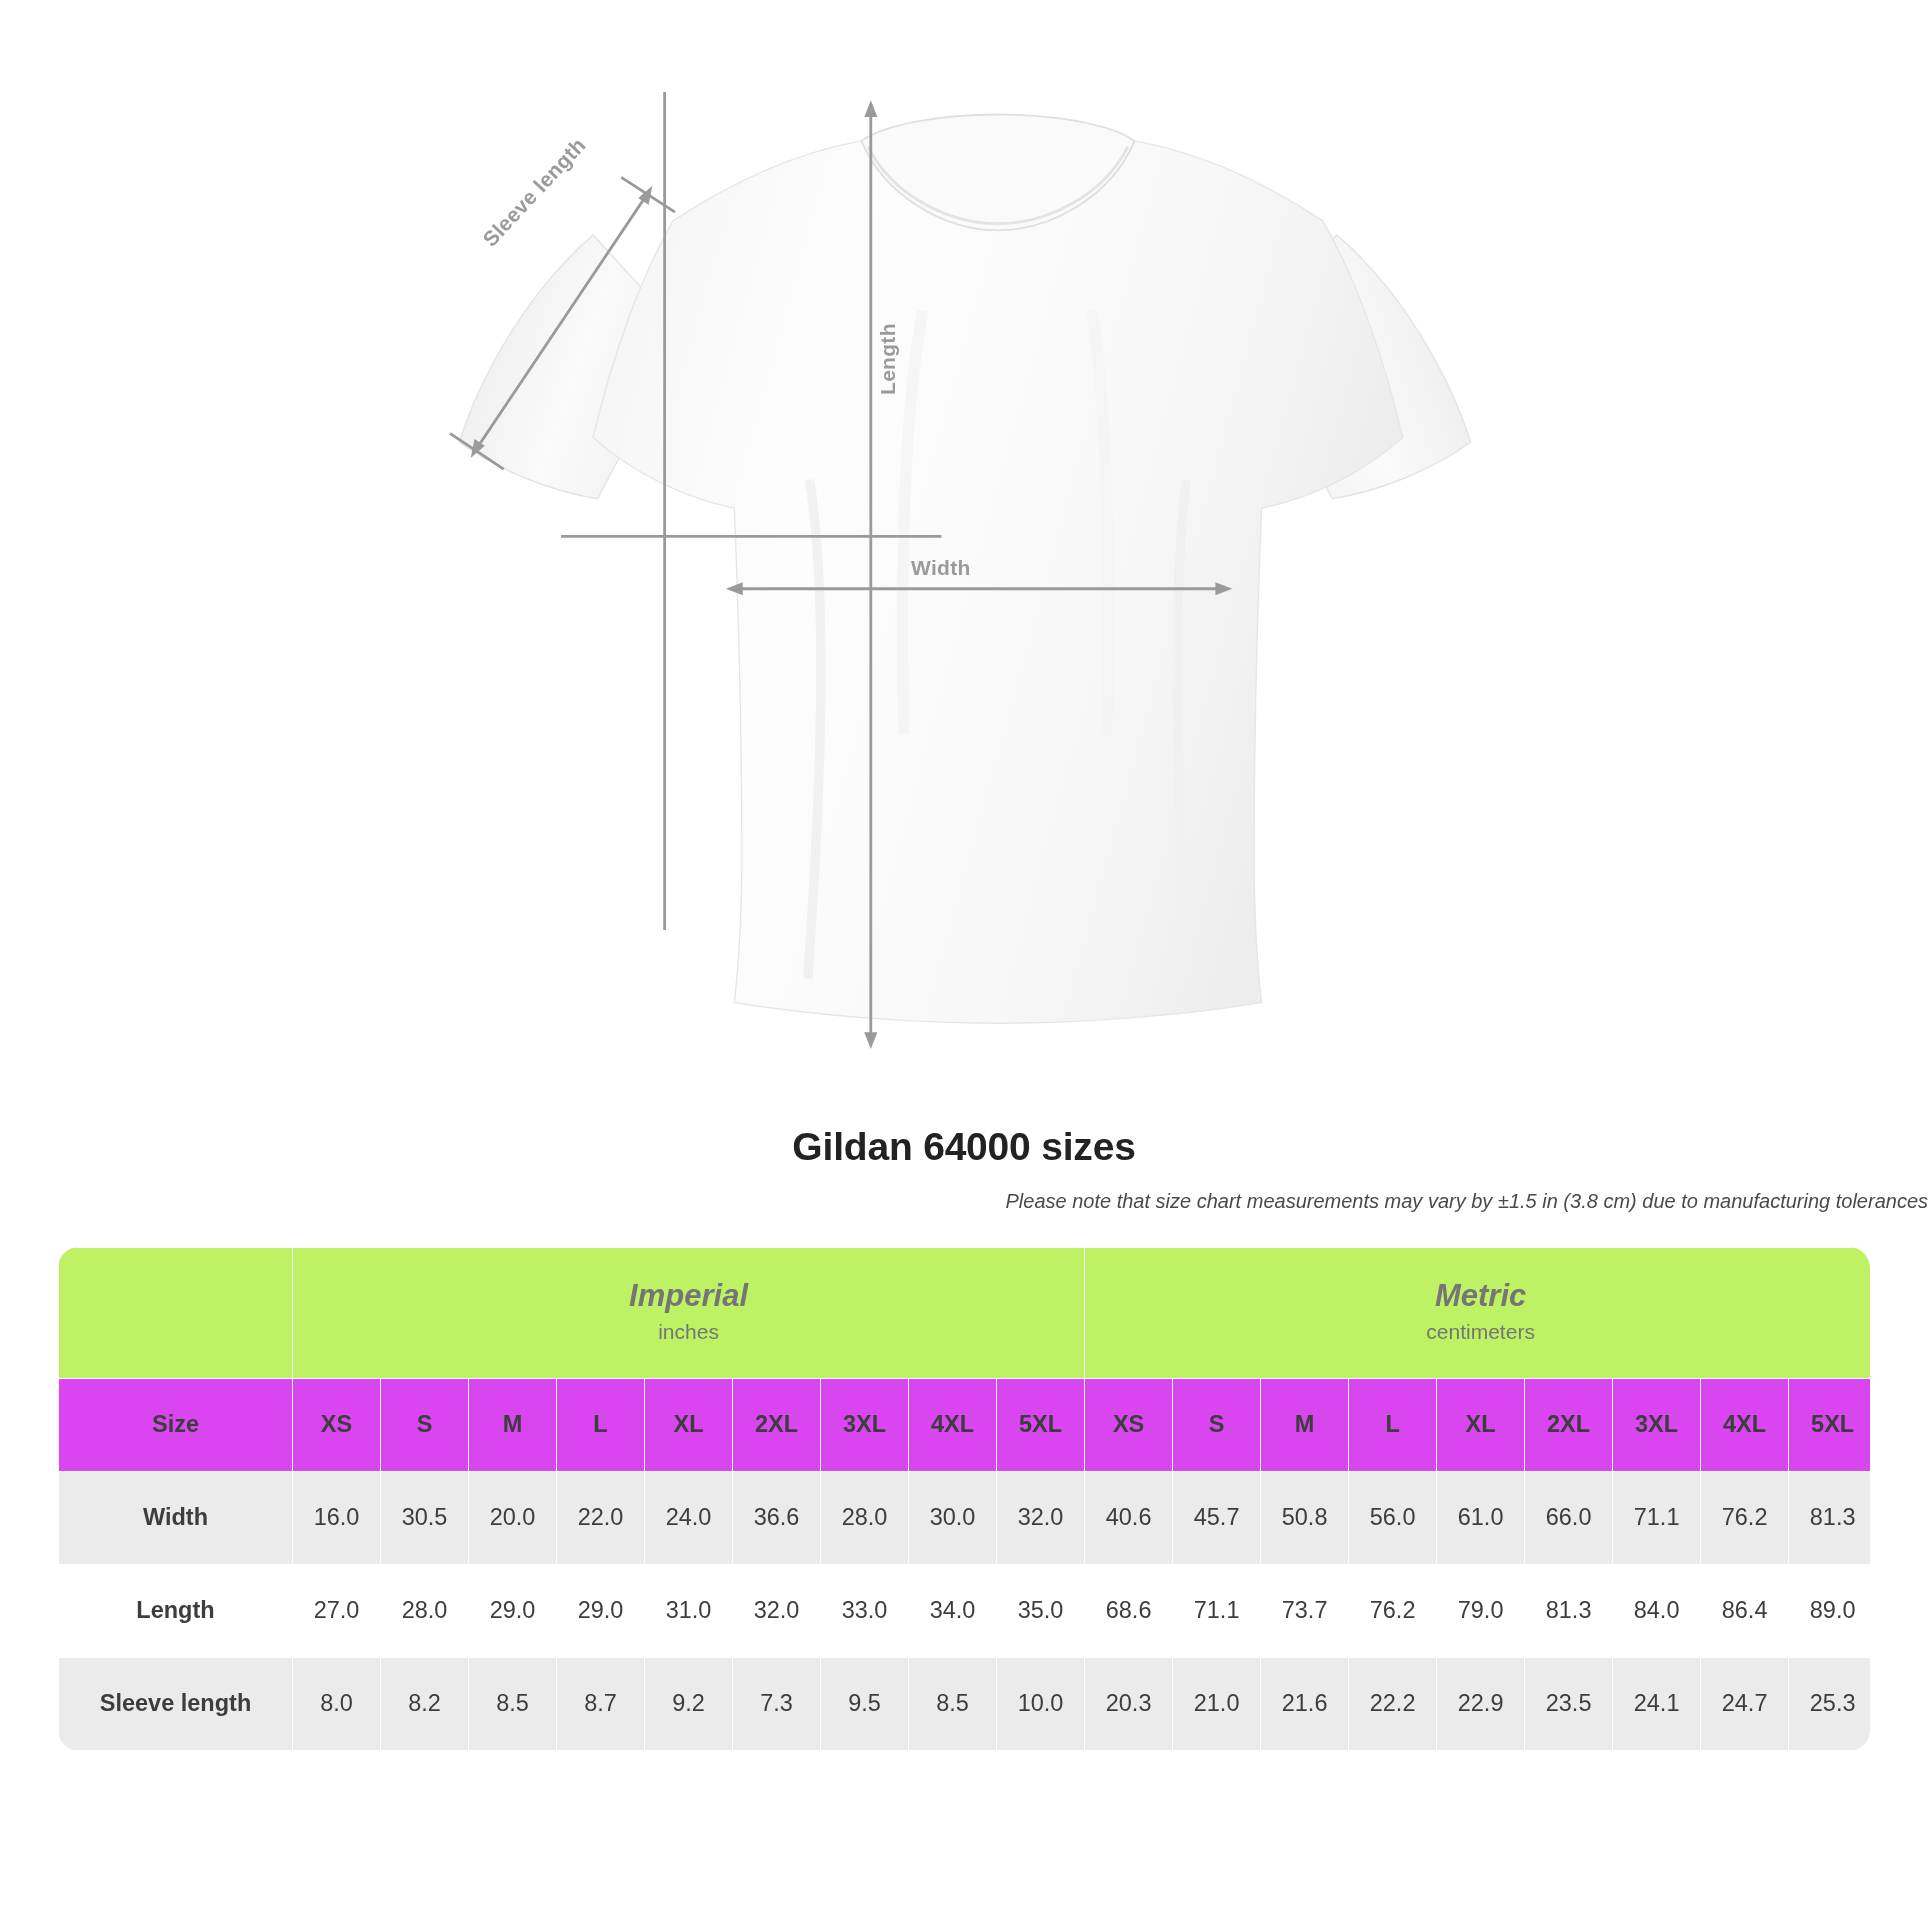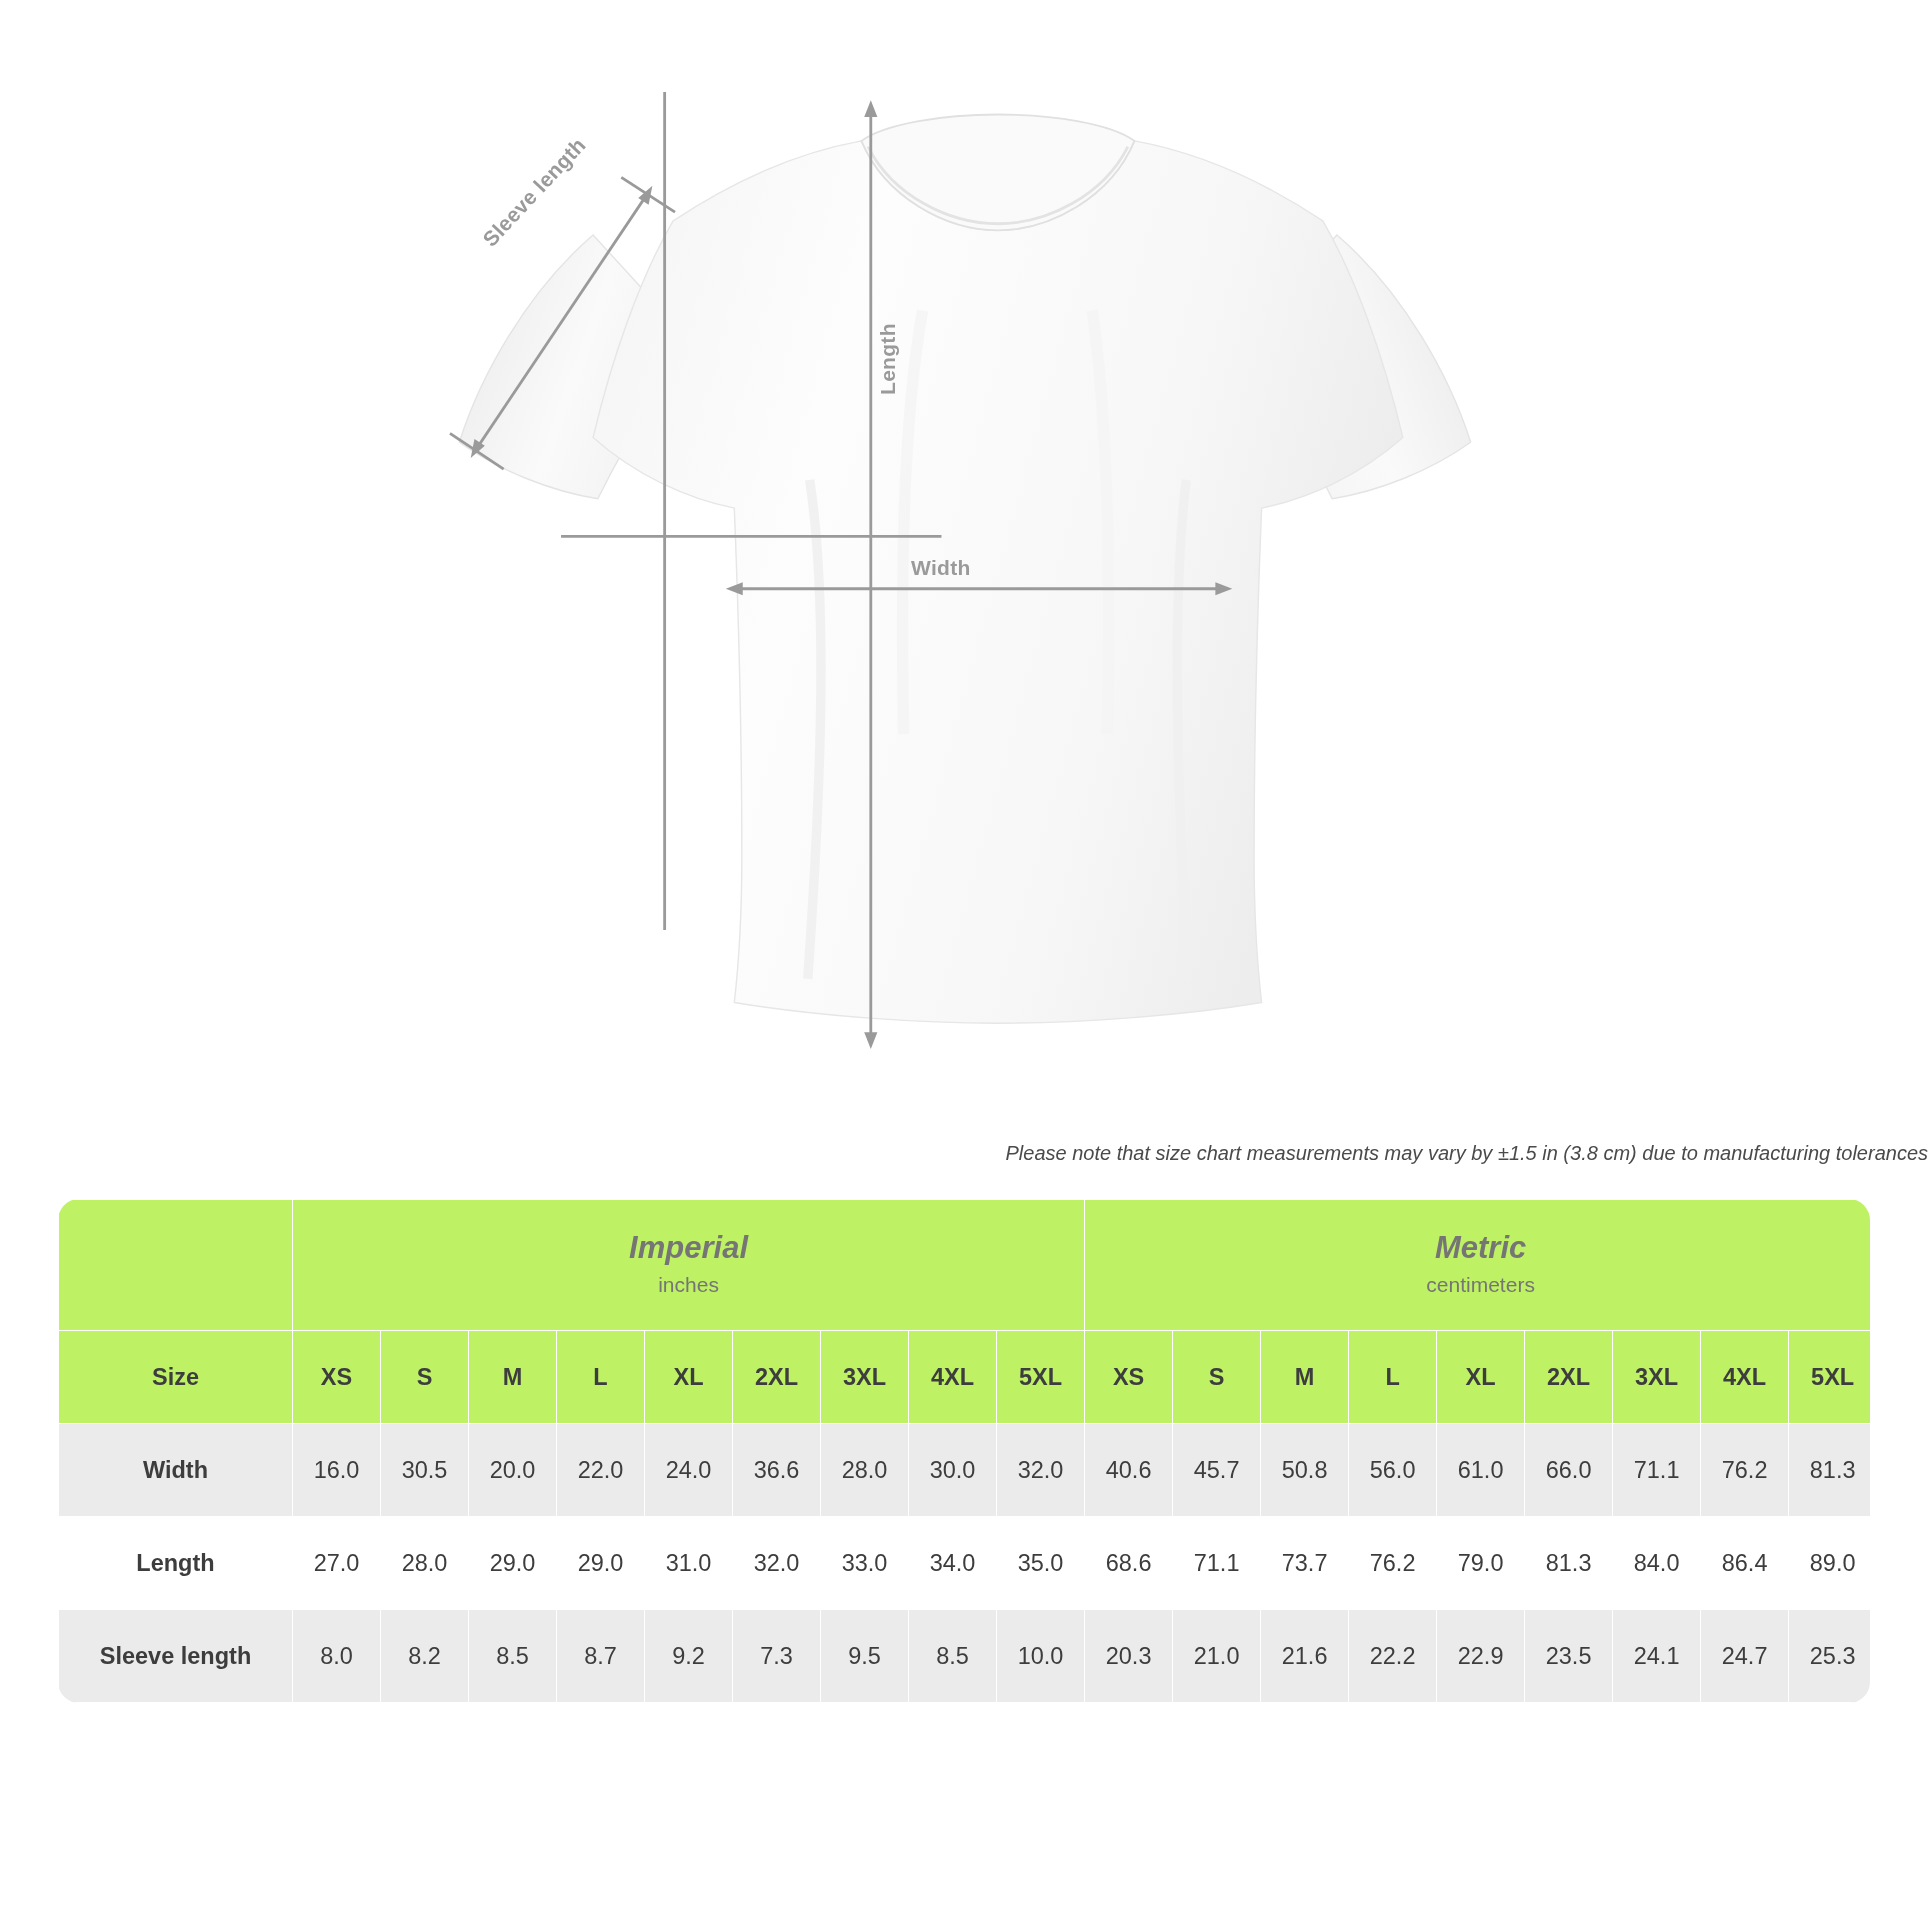--- a/index.html
+++ b/index.html
@@ -116,21 +116,21 @@
     font-style: italic;
     color: #757575;
     line-height: 1.25;
   }
   .unit-head .unit-sub {
     font-size: 21px;
     color: #757575;
     line-height: 1.6;
   }
   .hdr-row td {
-    background: #bef264;
+    background: #d946ef;
     height: 90px;
     font-size: 23.5px;
     font-weight: bold;
     color: #4d4d4d;
   }
   .row-label {
     font-size: 23.5px;
     font-weight: bold;
     color: #4d4d4d;
   }
@@ -238,20 +238,21 @@
         </g>
       </svg>
 
       <div class="meas-label label-length">Length</div>
       <div class="meas-label label-width">Width</div>
       <div class="meas-label label-sleeve">Sleeve length</div>
     </div>
   </div>
 
   <div class="title-block">
+    <h1 class="chart-title">Gildan 64000 sizes</h1>
     <div class="chart-note">Please note that size chart measurements may vary by ±1.5 in (3.8 cm) due to manufacturing tolerances</div>
   </div>
 
   <div class="table-wrap">
     <table class="size-table">
       <colgroup>
         <col class="first-col">
         <col class="val-col">
           <col class="val-col">
           <col class="val-col">

